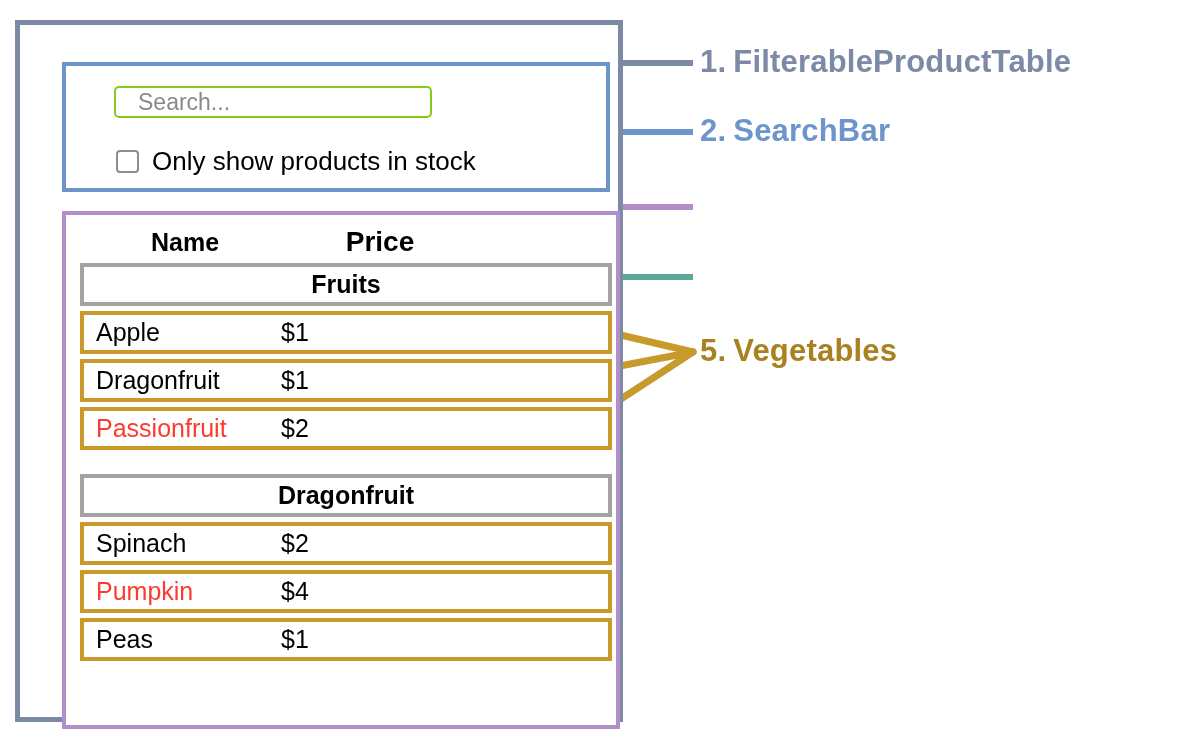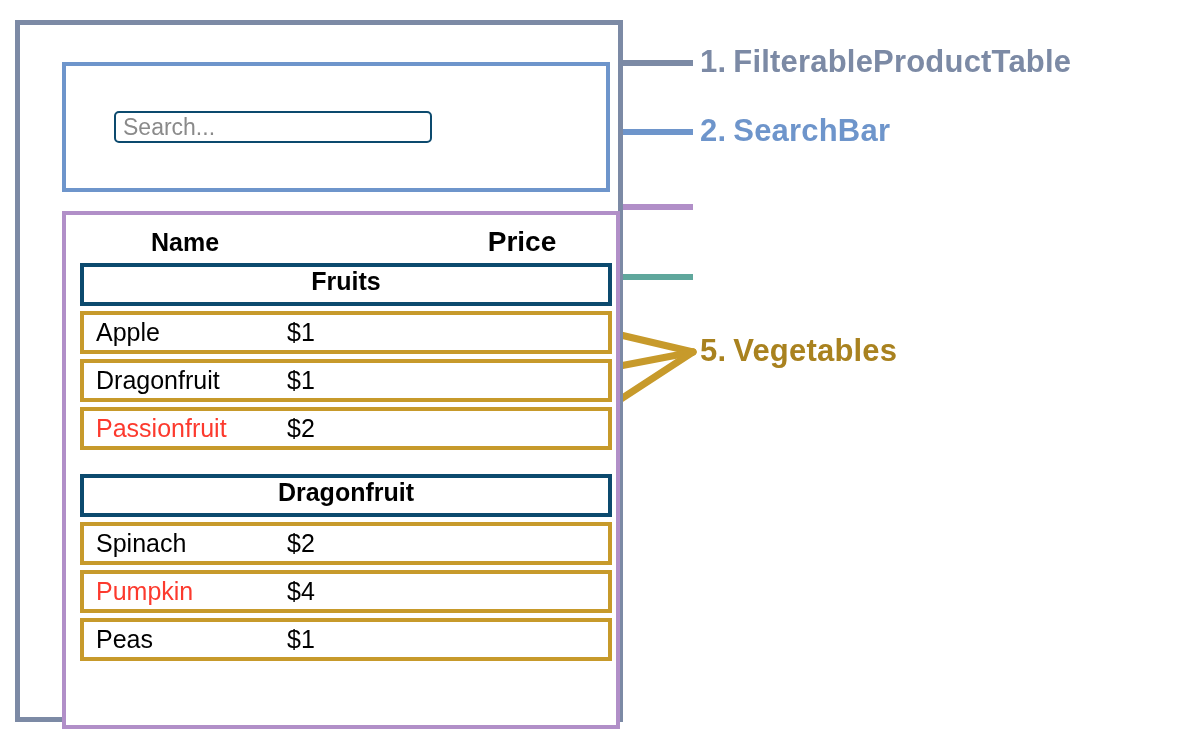--- a/index.html
+++ b/index.html
@@ -21,24 +21,24 @@
     position:absolute;left:15px;top:20px;width:608px;height:702px;
     border:5px solid #7C8AA5;background:#fff;box-sizing:border-box;
   }
 
   
   .box-searchbar{
     position:absolute;left:42px;top:37px;width:548px;height:130px;
     border:4px solid #6E95CB;background:#fff;box-sizing:border-box;
   }
   .search-input{
-    position:absolute;left:48px;top:45px;width:318px;height:32px;
-    border:2px solid #0c4a6e;border-radius:5px;background:#fff;
+    position:absolute;left:48px;top:20px;width:318px;height:32px;
+    border:2px solid #84cc16;border-radius:5px;background:#fff;
     box-sizing:border-box;font-family:"Liberation Sans",sans-serif;
-    font-size:23px;color:#8a8a8a;line-height:28px;padding:0 7px;
+    font-size:23px;color:#8a8a8a;line-height:28px;padding:0 22px;
     outline:none;
   }
   .search-input::placeholder{color:#8a8a8a;opacity:1;}
   .check-row{
     position:absolute;left:50px;top:82px;display:flex;align-items:center;gap:13px;
   }
   .checkbox-mark{
     width:23px;height:23px;border:2px solid #8d8d8d;border-radius:4px;
     background:#fff;box-sizing:border-box;flex:none;
   }
@@ -47,34 +47,34 @@
     white-space:nowrap;line-height:1;
   }
 
   
   .box-producttable{
     position:absolute;left:42px;top:186px;width:558px;height:518px;
     border:4px solid #B18FC8;background:#fff;box-sizing:border-box;
   }
   .table-inner{position:absolute;left:14px;top:6px;width:532px;}
 
-  .th-row{display:flex;height:42px;align-items:center;justify-content:space-between;}
+  .th-row{display:flex;height:42px;align-items:center;}
   .th-name{width:210px;text-align:center;font-size:25px;font-weight:bold;color:#000;}
   .th-price{width:180px;text-align:center;font-size:28px;font-weight:bold;color:#000;}
 
   .cat-row{
-    height:43px;border:4px solid #0c4a6e;box-sizing:border-box;background:#fff;
-    display:flex;justify-content:center;margin-bottom:5px;
+    height:43px;border:4px solid #a3a3a3;box-sizing:border-box;background:#fff;
+    display:flex;align-items:center;justify-content:center;margin-bottom:5px;
     width:532px;
   }
   .cat-row-label{font-size:25px;font-weight:bold;color:#000;}
 
   .prod-row{
     height:43px;border:4px solid #C79A2B;box-sizing:border-box;background:#fff;
-    display:flex;align-items:center;margin-bottom:5px;width:532px;gap:6px;
+    display:flex;align-items:center;margin-bottom:5px;width:532px;
   }
   .prod-name{width:185px;padding-left:12px;font-size:25px;color:#000;white-space:nowrap;}
   .prod-name.out-of-stock{color:#FC3A2E;}
   .prod-price{font-size:25px;color:#000;}
   .row-gap{height:19px;}
 
   
   .legend-item{
     position:absolute;left:700px;white-space:nowrap;
     font-family:"Liberation Sans",sans-serif;
@@ -100,20 +100,24 @@
 
     <polyline points="578,325 693,352" stroke="#C79A2B" stroke-width="7" fill="none" stroke-linecap="round"></polyline>
     <polyline points="578,374 693,352" stroke="#C79A2B" stroke-width="7" fill="none" stroke-linecap="round"></polyline>
     <polyline points="578,427 693,352" stroke="#C79A2B" stroke-width="7" fill="none" stroke-linecap="round"></polyline>
   </svg>
 
   <div class="box-filterable">
 
     <div class="box-searchbar">
       <input class="search-input" type="text" placeholder="Search..." style="">
+      <div class="check-row">
+        <span class="checkbox-mark"></span>
+        <span class="check-label">Only show products in stock</span>
+      </div>
     </div>
 
     <div class="box-producttable">
       <div class="table-inner">
 
         <div class="th-row">
           <span class="th-name">Name</span>
           <span class="th-price">Price</span>
         </div>
 

